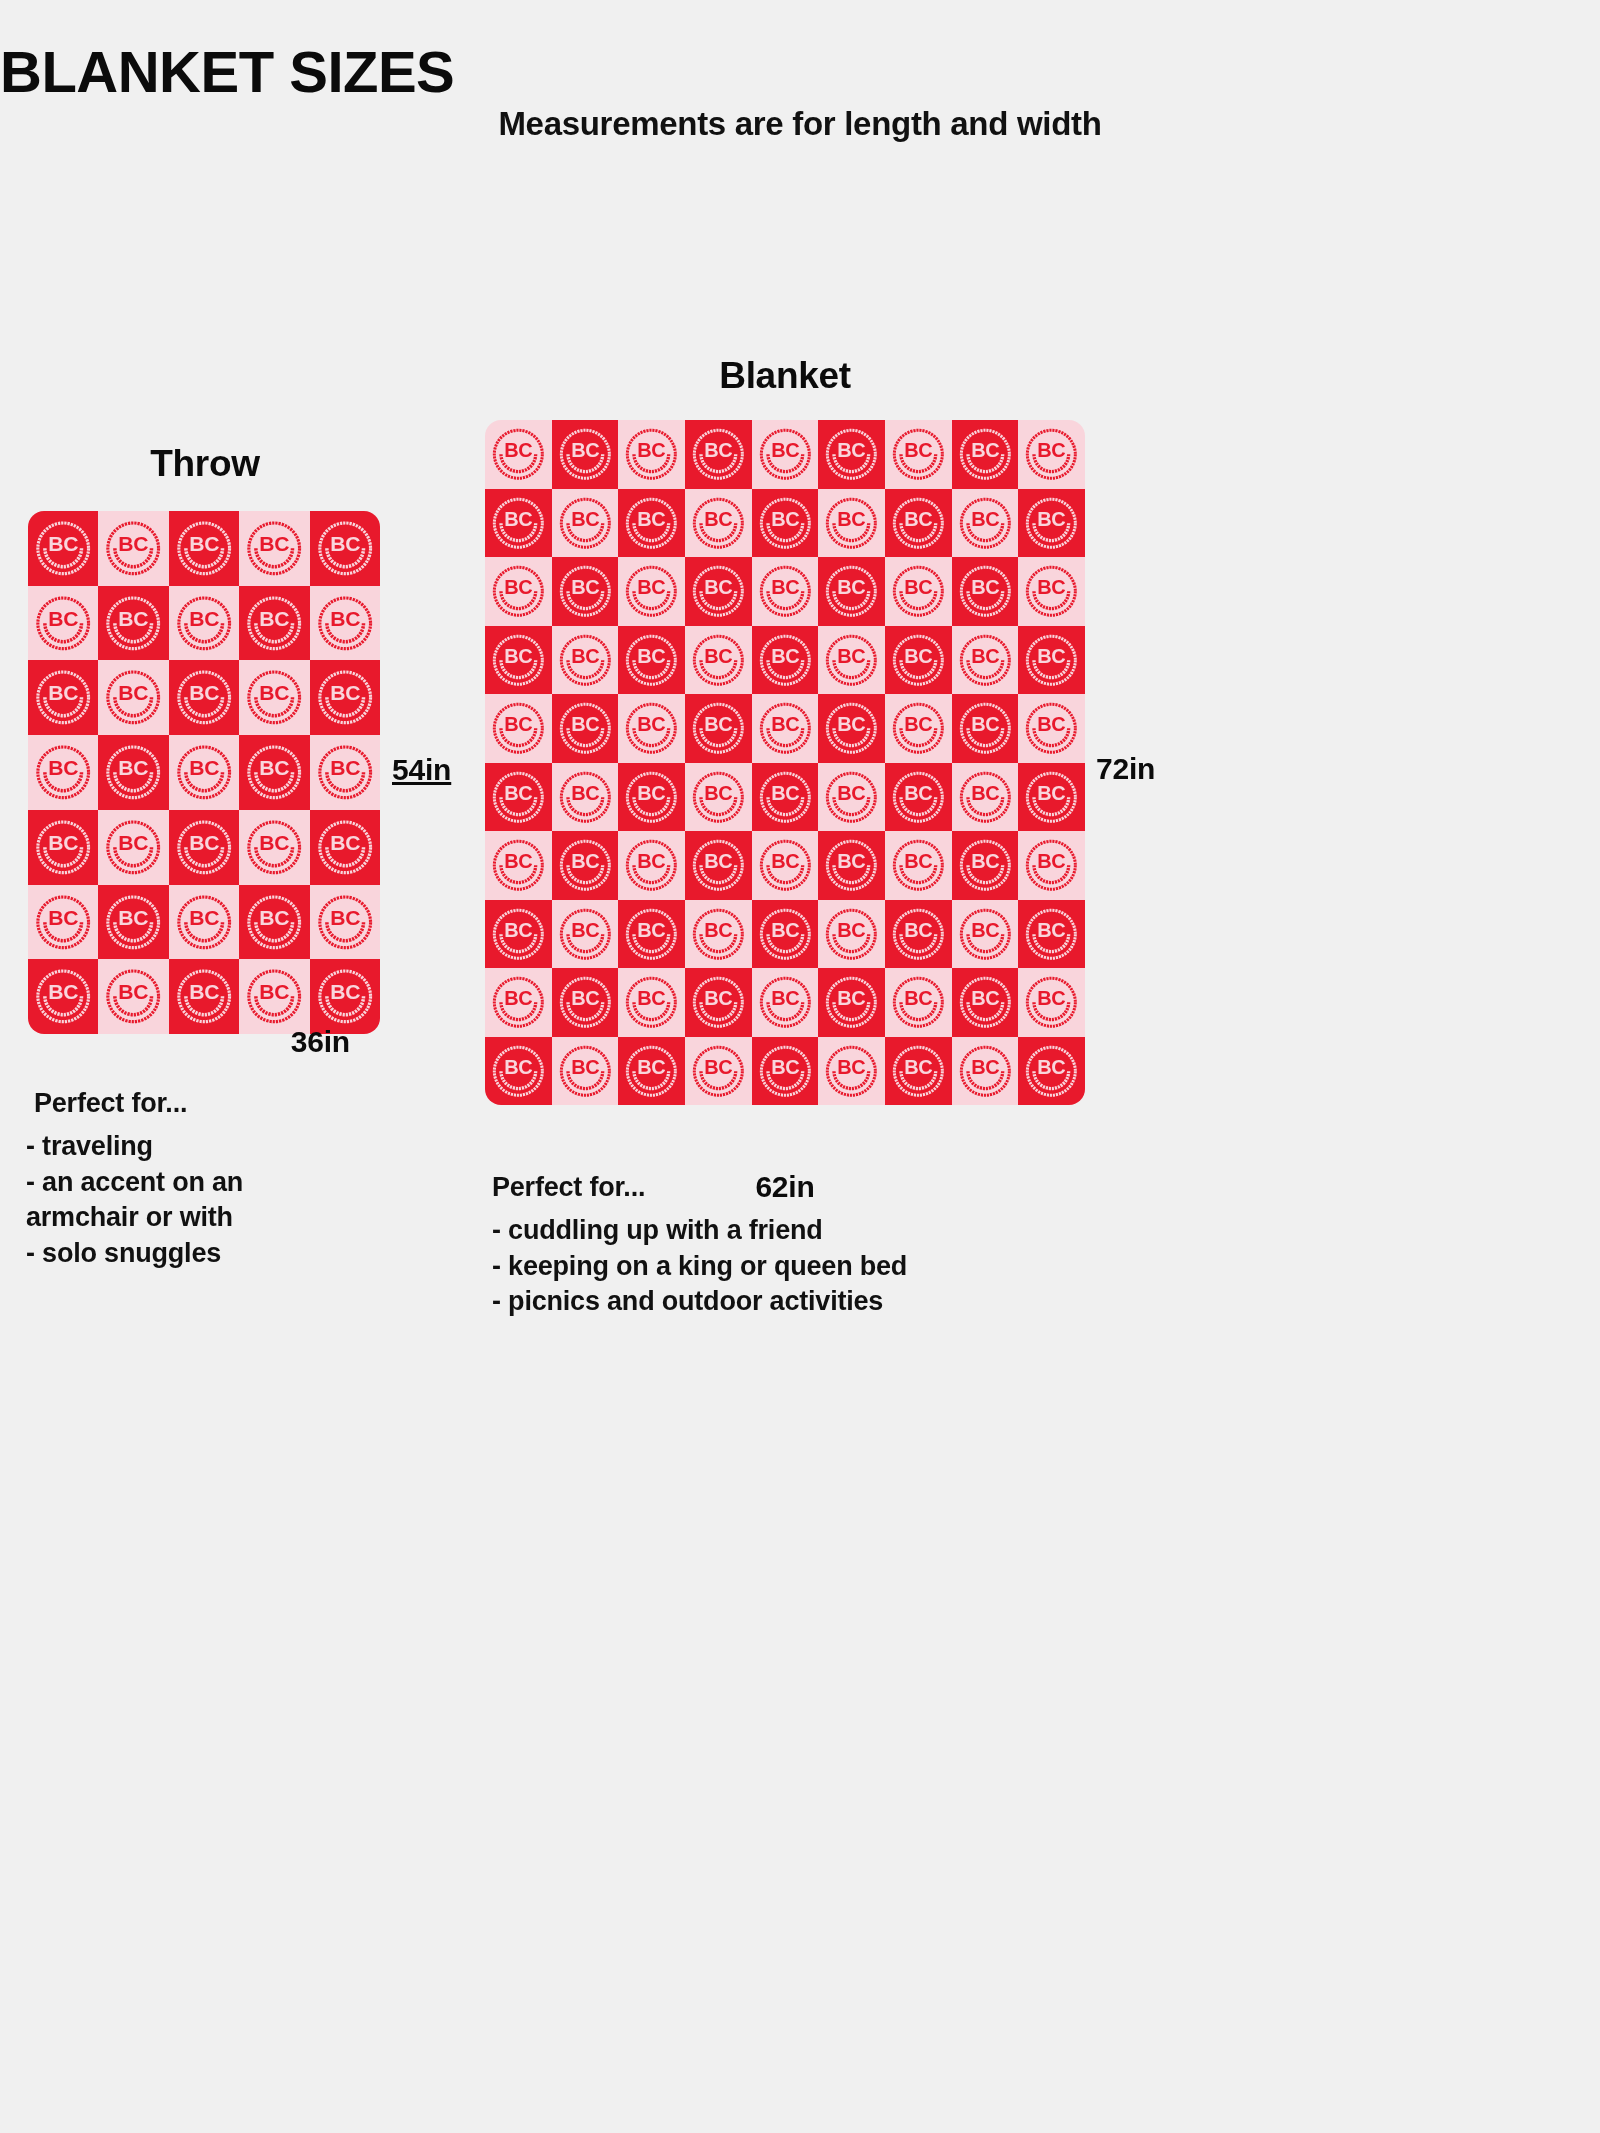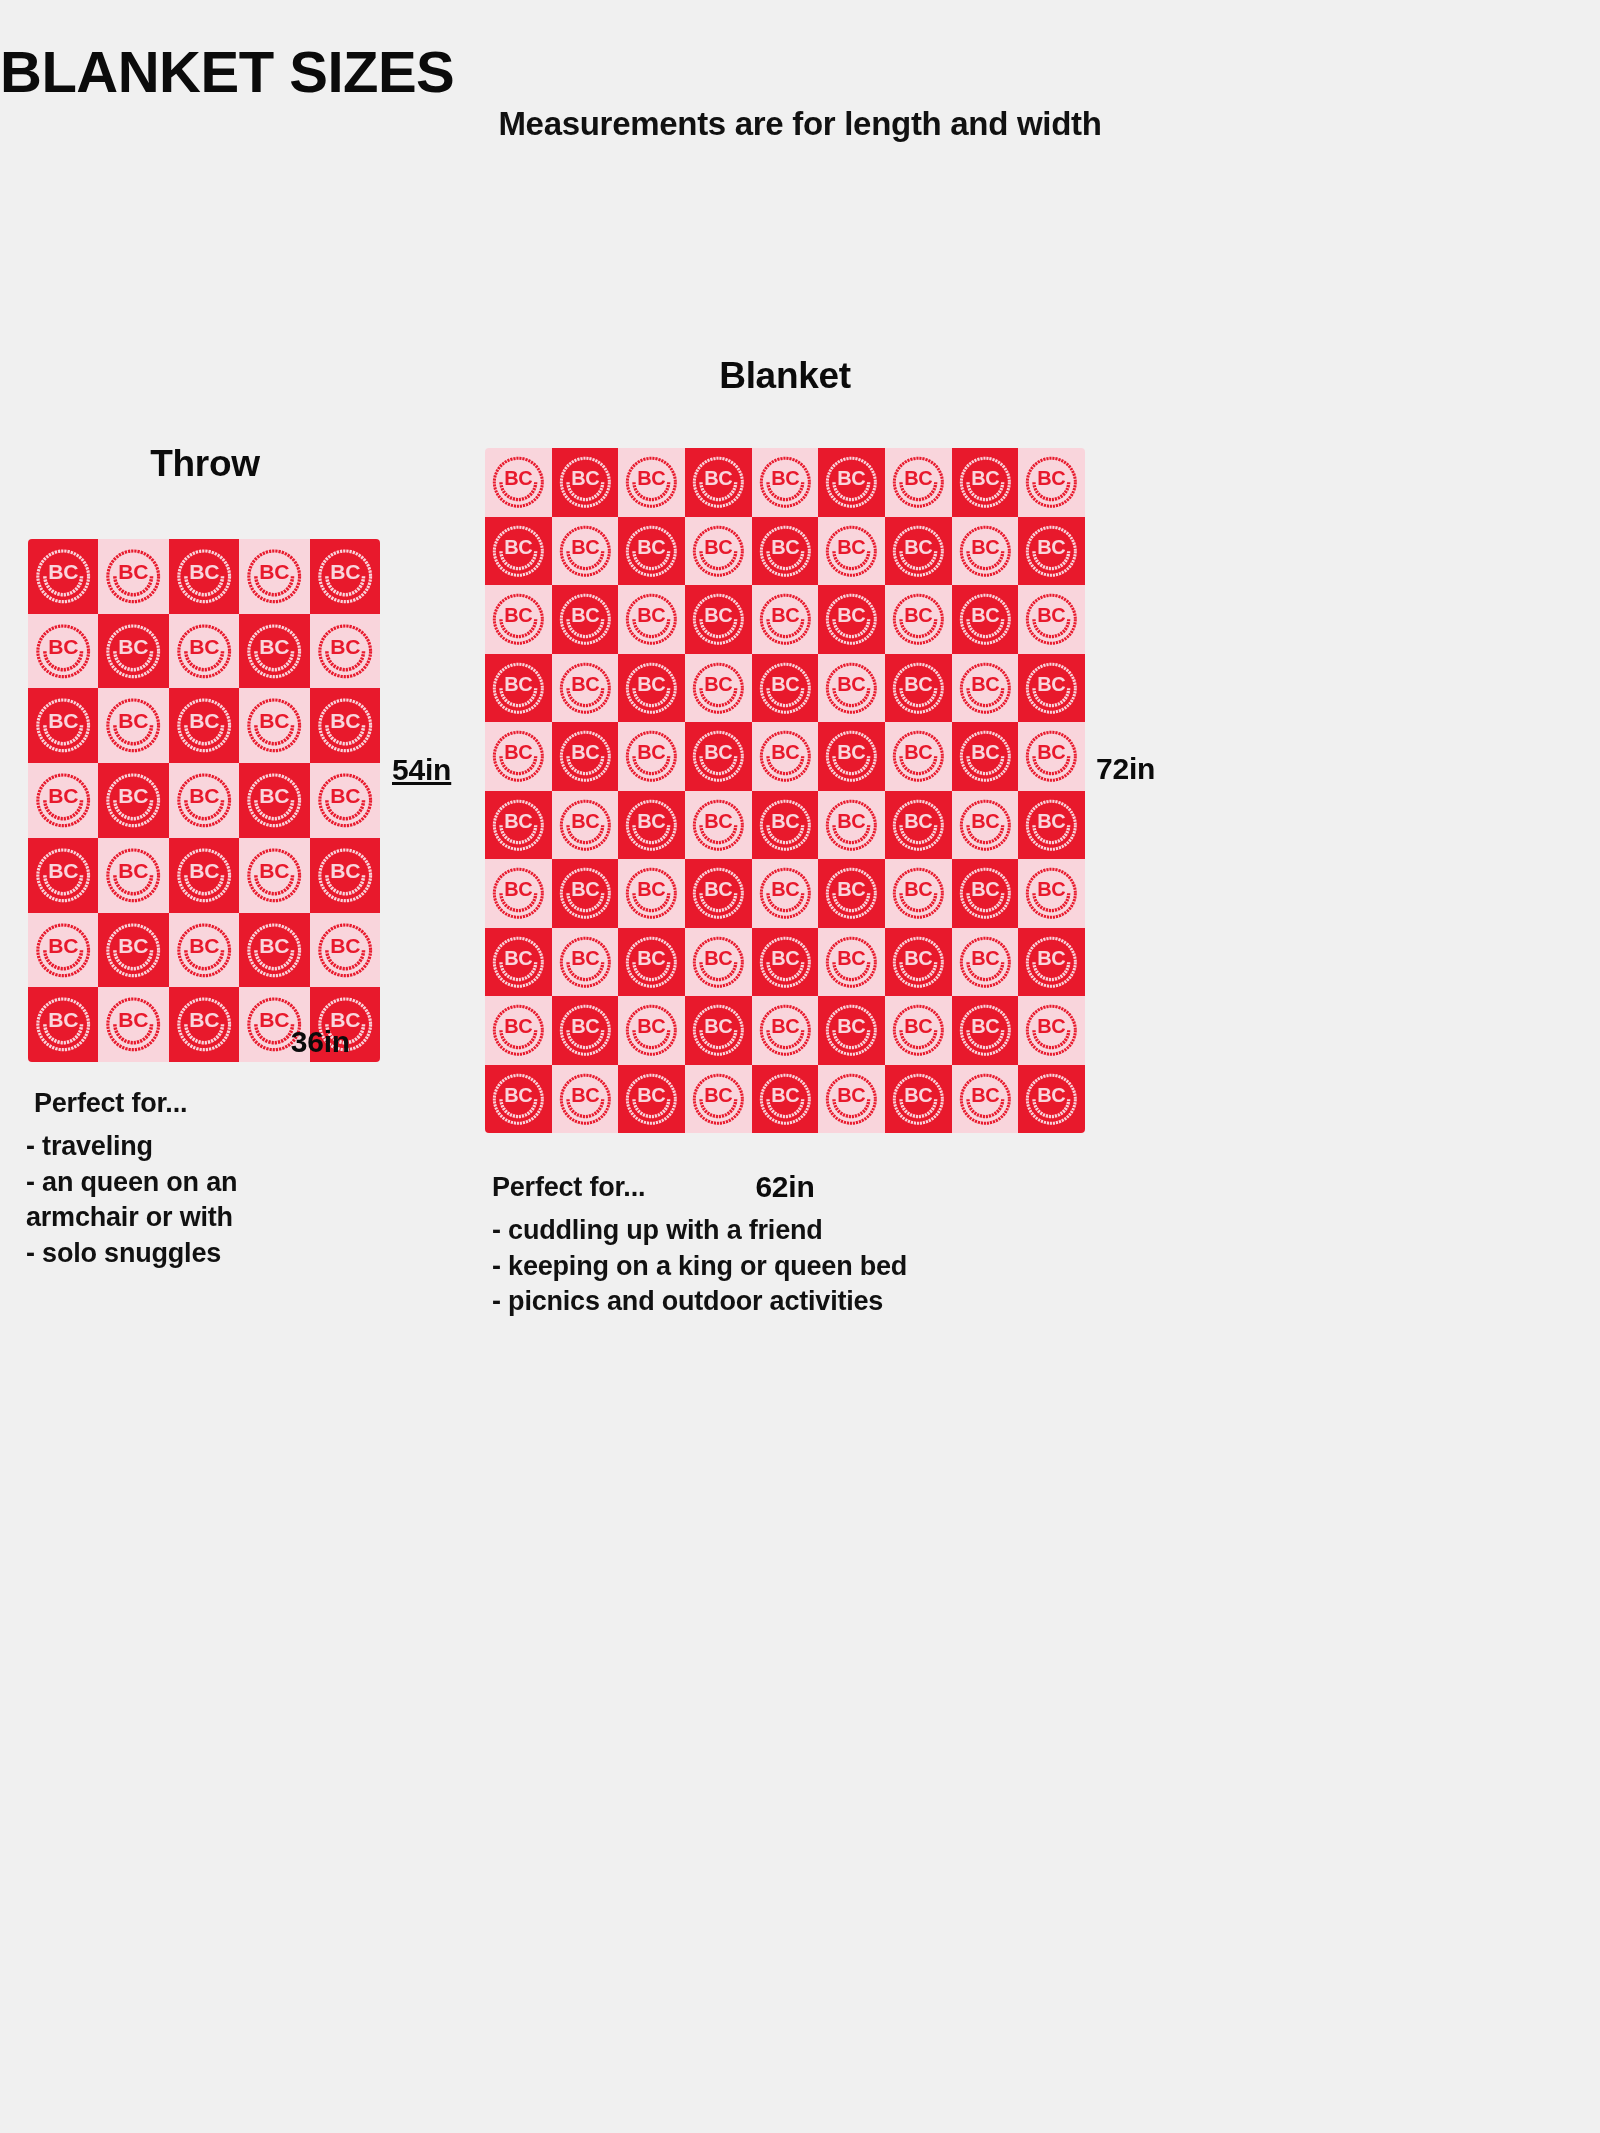--- a/index.html
+++ b/index.html
@@ -44,24 +44,23 @@
   }
   #throw-h{left:392px;top:753px;text-decoration:underline;}
   #throw-w{left:60px;top:1025px;width:290px;text-align:right;}
   #blanket-h{left:1096px;top:752px;}
   #blanket-w{left:620px;top:1170px;width:330px;text-align:center;}
 
   
   .blanket{
     position:absolute;
     display:grid;
-    border-radius:4px;
+    border-radius:16px;
     overflow:hidden;
     box-shadow:0 0 0 0 rgba(0,0,0,0);
-    margin-top:28px;
   }
   #throw-blanket{
     left:28px;top:511px;
     width:352px;height:523px;
   }
   #blanket-blanket{
     left:485px;top:420px;
     width:600px;height:685px;
   }
   .cell{position:relative;width:100%;height:100%;overflow:hidden;}
@@ -338,21 +337,21 @@
           <text x="50" y="46" text-anchor="middle" dominant-baseline="middle" fill="#f9d5dc" font-family="&quot;Liberation Sans&quot;, sans-serif" font-size="30" font-weight="700" letter-spacing="-0.5">BC</text>
         </svg>
       </div>
     </div>
   <div class="dim" id="throw-h">54in</div>
   <div class="dim" id="throw-w">36in</div>
   <div class="copy" id="throw-copy">
     <div class="hdr">Perfect for...</div>
     <div class="list">
         <div class="li">- traveling</div>
-        <div class="li">- an queen on an</div>
+        <div class="li">- an accent on an</div>
         <div class="li">armchair or with</div>
         <div class="li">- solo snuggles</div>
       </div>
   </div>
 
   <div class="sect-label" id="blanket-label">Blanket</div>
   <div class="blanket" id="blanket-blanket" style="grid-template-columns: repeat(9, 1fr); grid-template-rows: repeat(10, 1fr);">
       <div class="cell pink">
         <svg viewBox="0 0 100 100" preserveAspectRatio="xMidYMid meet">
           <circle cx="50" cy="50" r="36" fill="none" stroke="#e8192c" stroke-width="4.5" stroke-dasharray="3.2 1.4"></circle>

